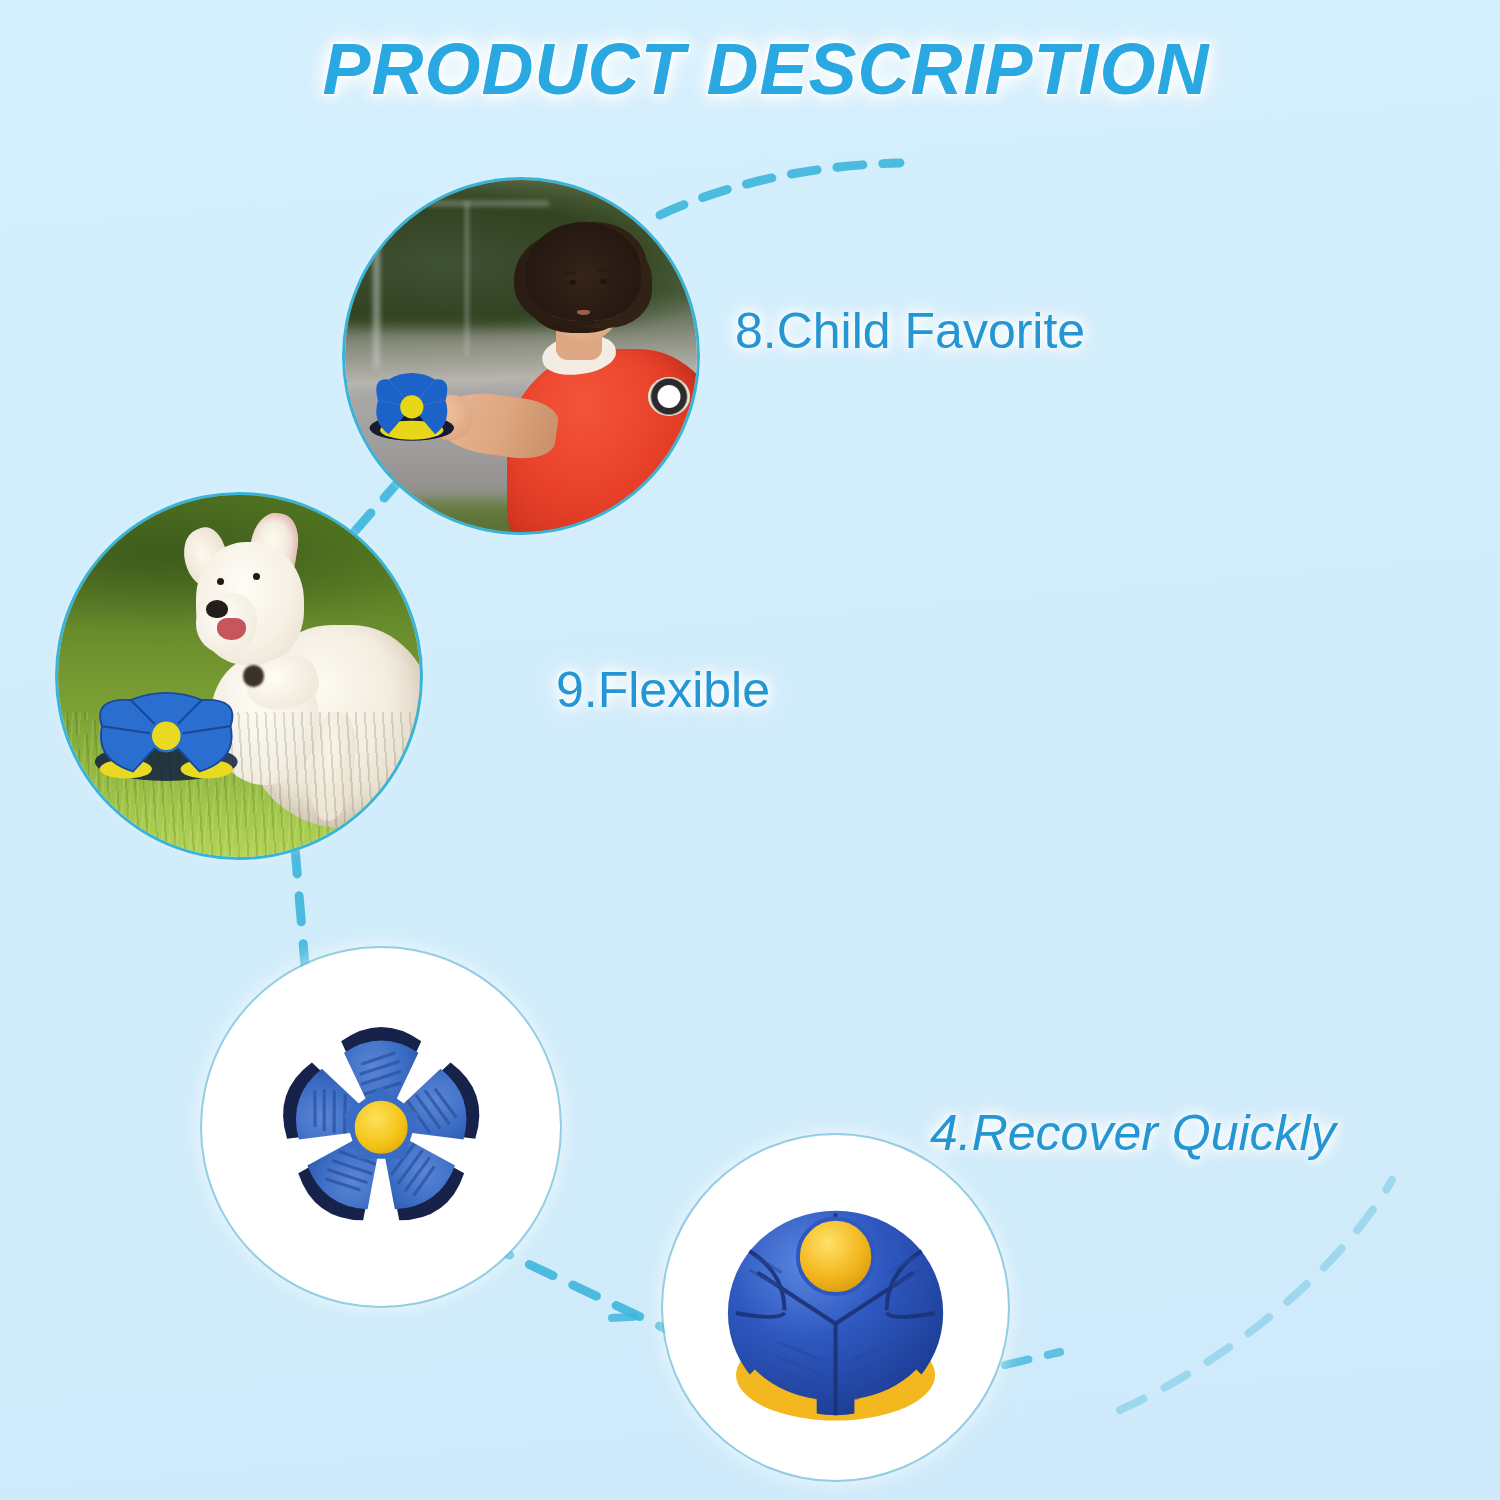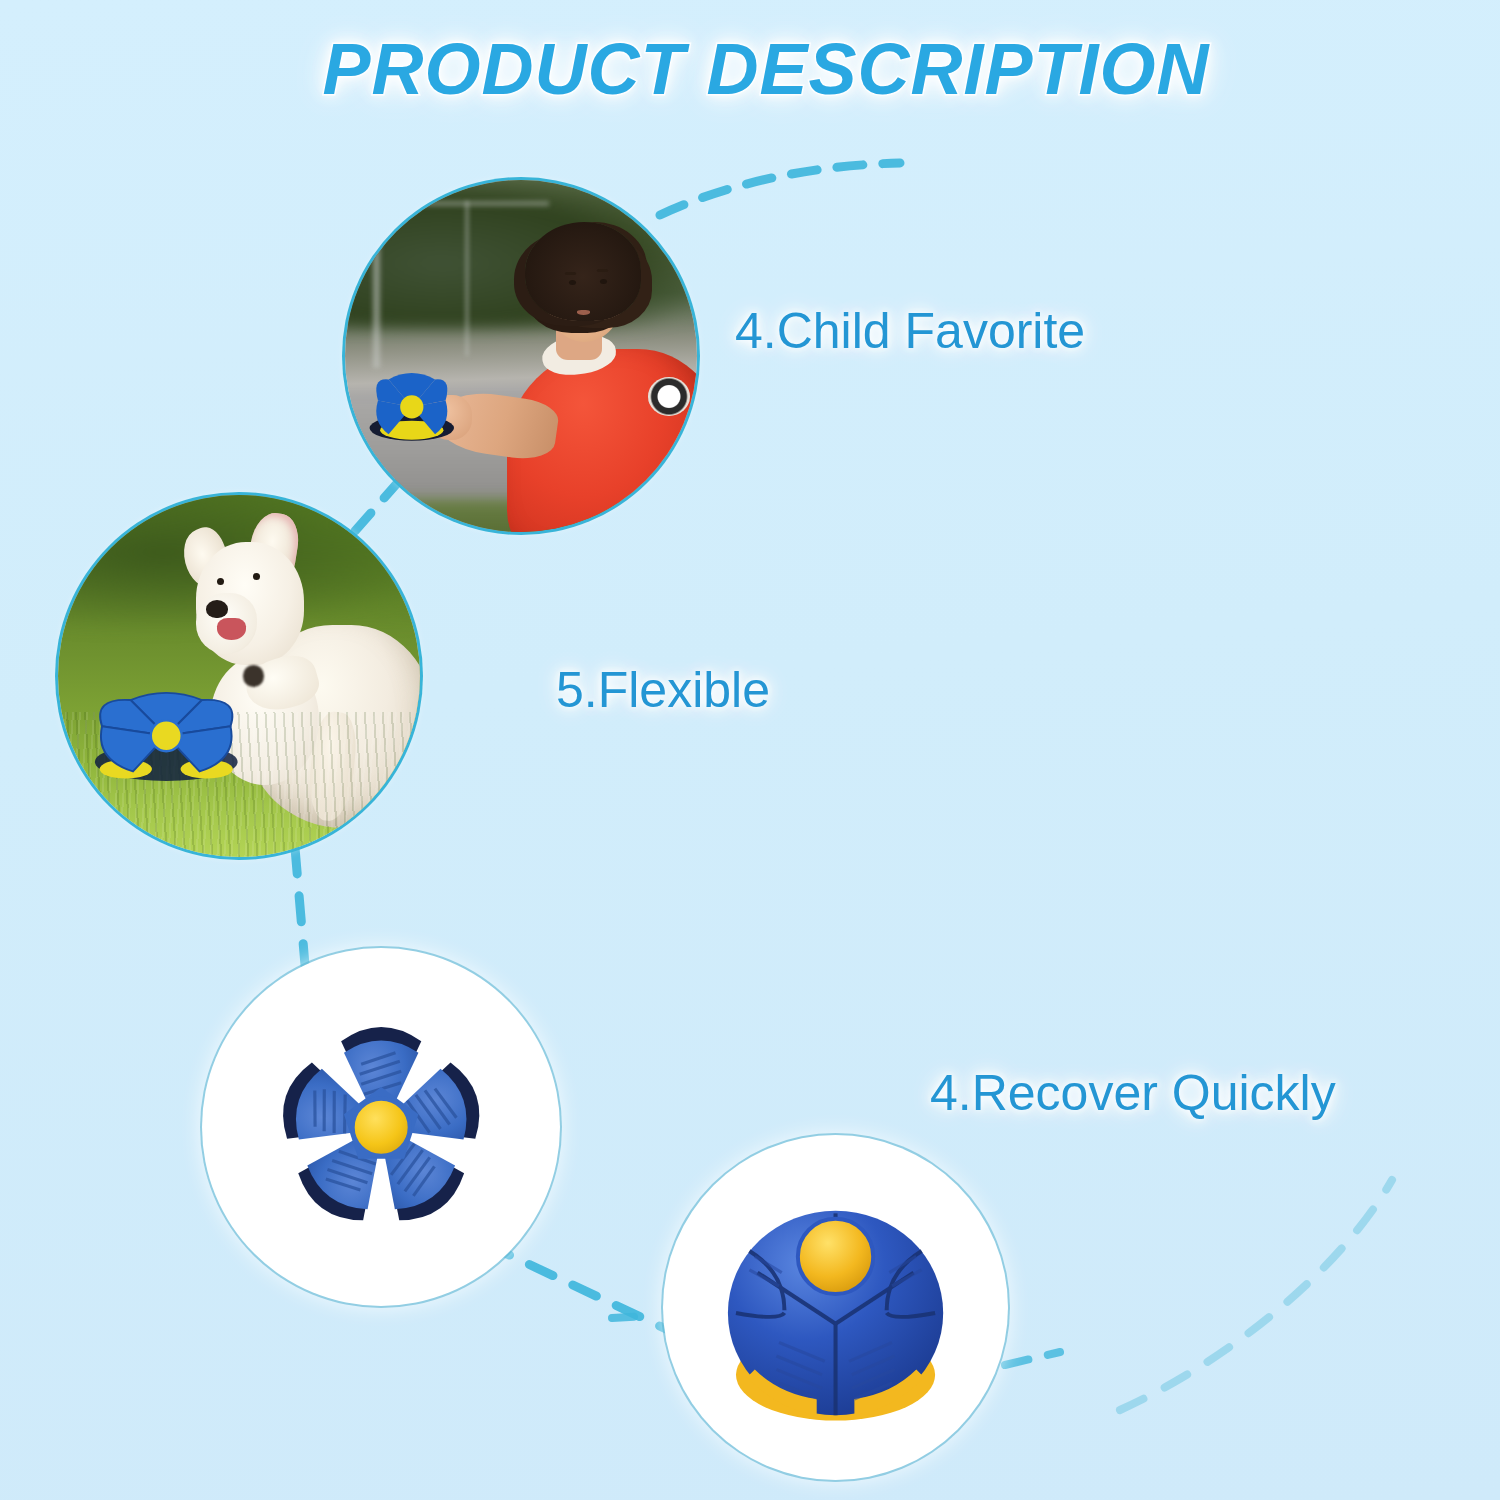--- a/index.html
+++ b/index.html
@@ -55,21 +55,21 @@
     text-shadow:
       0 0 7px #ffffff,
       0 0 13px #ffffff,
       0 0 20px #ffffff,
       0 0 28px #ffffff;
     user-select: none;
   }
   #label-1 { left: 735px; top: 302px; }
   #label-2 { left: 556px; top: 661px; }
   #label-3 { left: 560px; top: 932px; }
-  #label-4 { left: 930px; top: 1064px; }
+  #label-4 { left: 930px; top: 1104px; font-style: italic; }
 
   
   .circle {
     position: absolute;
     border-radius: 50%;
     overflow: hidden;
   }
   .photo-circle {
     box-shadow: 0 0 0 3px #38b4d8, 0 0 10px rgba(255,255,255,0.6);
   }
@@ -535,17 +535,17 @@
             <path d="M36 72 L58 84"></path>
           <path d="M160 62 L140 74"></path>
             <path d="M164 72 L142 84"></path>
         </g>
 
         <circle cx="100" cy="62" r="28" fill="url(#topGrad)" stroke="#2e58c0" stroke-width="3"></circle>
       </svg>
     </div>
   </div>
 
-  <div class="feature-label" id="label-1">4.Child Favorite</div>
-  <div class="feature-label" id="label-2">5.Flexible</div>
+  <div class="feature-label" id="label-1">8.Child Favorite</div>
+  <div class="feature-label" id="label-2">9.Flexible</div>
   <div class="feature-label" id="label-4">4.Recover Quickly</div>
 
 </div>
 
 </body></html>

